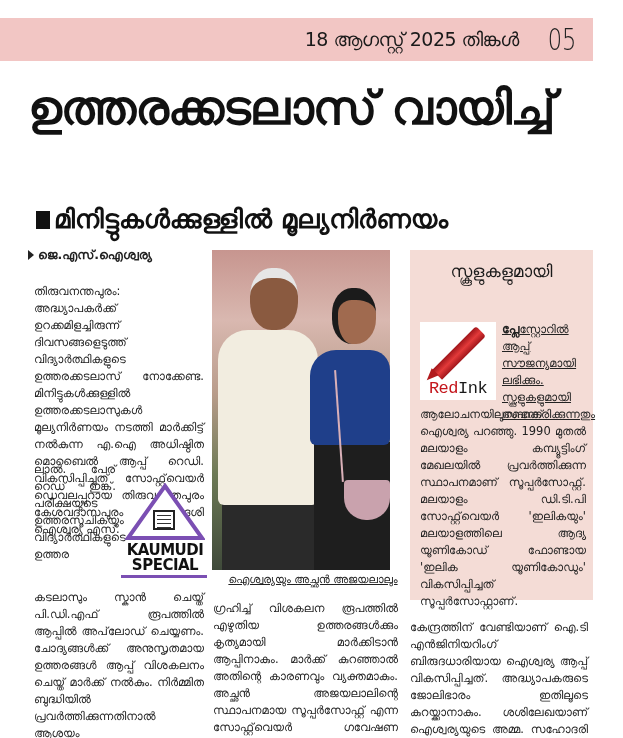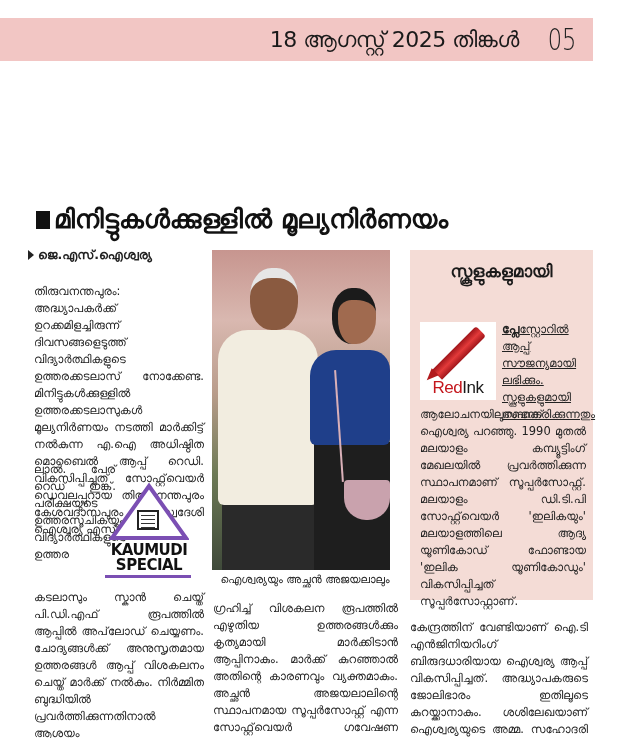--- a/index.html
+++ b/index.html
@@ -4,21 +4,21 @@
 <style>
   * { box-sizing: border-box; margin: 0; padding: 0; }
   html, body { width: 623px; height: 738px; background: #ffffff; overflow: hidden; }
   body { position: relative; font-family: "DejaVu Sans", sans-serif; color: #1a1a1a; }
 
   .dateband {
     position: absolute; left: 0; top: 18px; width: 593px; height: 43px;
     background: #f2c6c4;
     display: flex; align-items: center; justify-content: flex-end; padding-right: 12px;
   }
-  .dateband .date { font-size: 22px; font-family: "DejaVu Sans", sans-serif; color: #1a1a1a; letter-spacing: -0.5px; }
+  .dateband .date { font-size: 19px; font-family: "DejaVu Sans", sans-serif; color: #1a1a1a; letter-spacing: -0.5px; }
   .dateband .pageno { font-size: 30px; font-family: "DejaVu Sans", sans-serif; font-weight: 300; margin-left: 24px; color: #222; transform: scaleX(0.75); }
 
   .headline {
     position: absolute; left: 28px; top: 76px; width: 580px;
     font-family: "DejaVu Sans", sans-serif; font-weight: bold; font-size: 47px; line-height: 64px;
     color: #111; letter-spacing: -1px;
   }
   .subhead {
     position: absolute; left: 28px; top: 204px; width: 580px;
     font-size: 26px; font-weight: bold; color: #111; display: flex; align-items: center; padding-left: 8px;
@@ -29,21 +29,21 @@
   .byline .arrow { display: inline-block; width: 0; height: 0; border-top: 5px solid transparent; border-bottom: 5px solid transparent; border-left: 6px solid #222; margin-right: 4px; }
 
   .col { position: absolute; font-size: 11.5px; line-height: 17px; color: #222; text-align: justify; }
   .col p { margin: 0; }
   .col1-top { left: 34px; top: 283px; width: 170px; }
   .col1-narrow { left: 34px; top: 461px; width: 82px; }
   .col1-bottom { left: 34px; top: 589px; width: 170px; }
   .col2-bottom { left: 213px; top: 600px; width: 185px; }
   .col3-bottom { left: 410px; top: 619px; width: 178px; }
 
-  .kaumudi { position: absolute; left: 103px; top: 483px; width: 90px; height: 96px; }
+  .kaumudi { position: absolute; left: 119px; top: 483px; width: 90px; height: 96px; }
   .kaumudi .tri { position: absolute; left: 6px; top: 0; width: 80px; height: 58px; }
   .kaumudi .doc { position: absolute; left: 34px; top: 27px; width: 22px; height: 20px; background: #fff; border: 2px solid #222; }
   .kaumudi .doc i { display: block; height: 1px; background: #333; margin: 3px 2px 0; }
   .kaumudi .t1, .kaumudi .t2 {
     position: absolute; left: 2px; width: 88px; text-align: center;
     font-family: "DejaVu Sans", sans-serif; font-weight: bold; color: #111;
     letter-spacing: -0.5px; transform: scaleY(1.1);
   }
   .kaumudi .t1 { top: 58px; font-size: 15px; }
   .kaumudi .t2 { top: 73px; font-size: 15px; }
@@ -53,43 +53,44 @@
   .photo .bg { position: absolute; inset: 0; background: linear-gradient(180deg, #c7958f 0%, #d9b8b0 22%, #b89c8a 45%, #6d7a55 70%, #3f4a3a 100%); }
   .photo .man-body { position: absolute; left: 6px; top: 80px; width: 100px; height: 175px; background: #f2ede0; border-radius: 30px 30px 6px 6px; }
   .photo .man-head { position: absolute; left: 38px; top: 18px; width: 48px; height: 62px; background: #8a5a40; border-radius: 45%; border-top: 10px solid #e6e6e6; }
   .photo .man-legs { position: absolute; left: 10px; top: 250px; width: 92px; height: 70px; background: #2a2a2a; }
   .photo .woman-body { position: absolute; left: 98px; top: 100px; width: 80px; height: 95px; background: #1f3f8a; border-radius: 26px 20px 6px 6px; }
   .photo .woman-head { position: absolute; left: 120px; top: 38px; width: 44px; height: 56px; background: #a06a4f; border-radius: 45%; border-top: 12px solid #1b1b1b; border-left: 6px solid #1b1b1b; }
   .photo .woman-skirt { position: absolute; left: 102px; top: 192px; width: 76px; height: 128px; background: #1e1e1e; }
   .photo .bag { position: absolute; left: 132px; top: 230px; width: 46px; height: 40px; background: #c9a2ad; border-radius: 4px 4px 22px 22px; }
   .photo .strap { position: absolute; left: 126px; top: 120px; width: 2px; height: 112px; background: #d9b0b8; transform: rotate(-4deg); }
 
-  .caption { position: absolute; left: 216px; top: 573px; width: 178px; text-align: center; font-size: 11px; color: #222; }
+  .caption { position: absolute; left: 224px; top: 573px; width: 178px; text-align: center; font-size: 11px; color: #222; text-decoration: underline; }
 
   .sidebar { position: absolute; left: 410px; top: 250px; width: 183px; height: 350px; background: #f4dcd6; }
-  .sidebar .title { position: absolute; left: 0; top: 10px; width: 183px; text-align: center; font-weight: bold; font-size: 17px; line-height: 22px; color: #1a1a1a; }
+  .sidebar .title { position: absolute; left: 0; top: 10px; width: 183px; text-align: center; font-weight: normal; font-size: 17px; line-height: 22px; color: #1a1a1a; }
   .sidebar .logo { position: absolute; left: 10px; top: 72px; width: 76px; height: 78px; background: #ffffff; }
   .sidebar .logo .pen { position: absolute; left: 14px; top: 4px; width: 14px; height: 62px; background: linear-gradient(90deg,#a0151a,#e33a3a,#a0151a); border-radius: 3px 3px 0 0; transform: rotate(45deg); transform-origin: 50% 50%; left: 32px; top: 0px; }
   .sidebar .logo .tip { position: absolute; left: 6px; top: 48px; width: 0; height: 0; border-left: 5px solid transparent; border-right: 5px solid transparent; border-top: 12px solid #b11a1d; transform: rotate(45deg); }
-  .sidebar .logo .word { position: absolute; left: 0; bottom: 2px; width: 76px; text-align: center; font-family: Liberation Sans, sans-serif; font-size: 17px; letter-spacing: -0.5px; }
+  .sidebar .logo .word { position: absolute; left: 0; bottom: 2px; width: 76px; text-align: center; font-family: Liberation Mono, monospace; font-size: 17px; letter-spacing: -0.5px; }
   .sidebar .logo .word .r { color: #c4161c; }
   .sidebar .logo .word .k { color: #1a1a1a; }
   .sidebar .text-narrow { position: absolute; left: 92px; top: 70px; width: 84px; font-size: 11.5px; line-height: 17px; text-align: justify; color: #222; text-decoration: underline; }
   .sidebar .text-narrow b { font-weight: bold; font-size: 12.5px; }
   .sidebar .text-wide { position: absolute; left: 10px; top: 156px; width: 166px; font-size: 11.5px; line-height: 17px; text-align: justify; color: #222; }
 </style>
 </head>
 <body>
 
 <div class="dateband">
   <span class="date">18 ആഗസ്റ്റ് 2025 തിങ്കൾ</span>
   <span class="pageno">05</span>
 </div>
 
 <div class="headline">
+  <div>ഉത്തരക്കടലാസ് വായിച്ച്</div>
 </div>
 
 <div class="subhead">
   <span class="bullet"></span>
   <span>മിനിട്ടുകൾക്കുള്ളിൽ മൂല്യനിർണയം</span>
 </div>
 
 <div class="byline">
   <span class="arrow"></span>
   <span>ജെ.എസ്.ഐശ്വര്യ</span>

